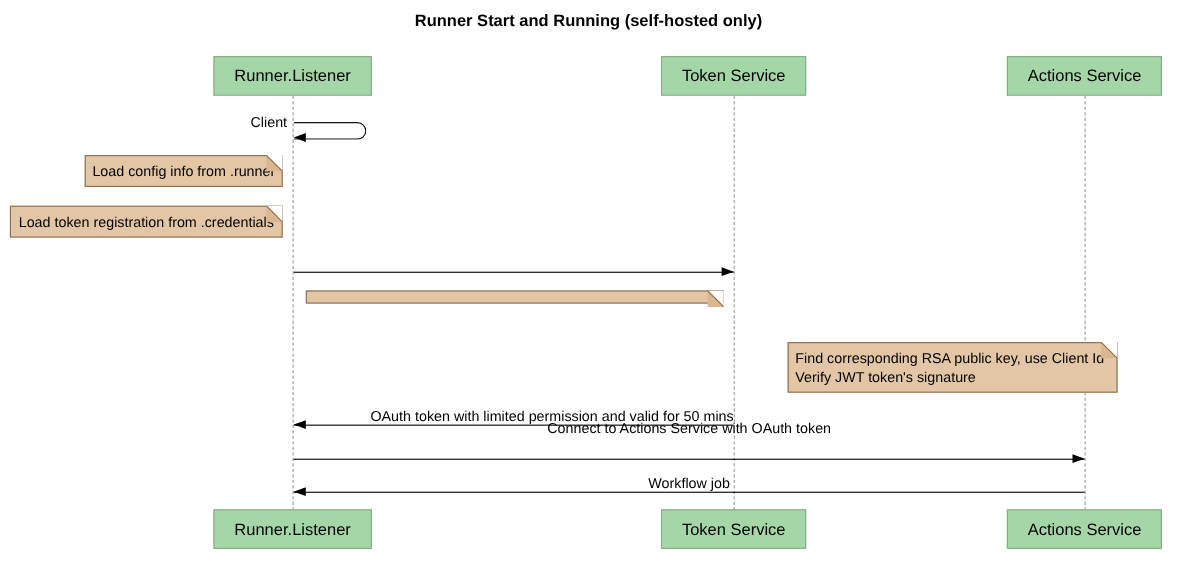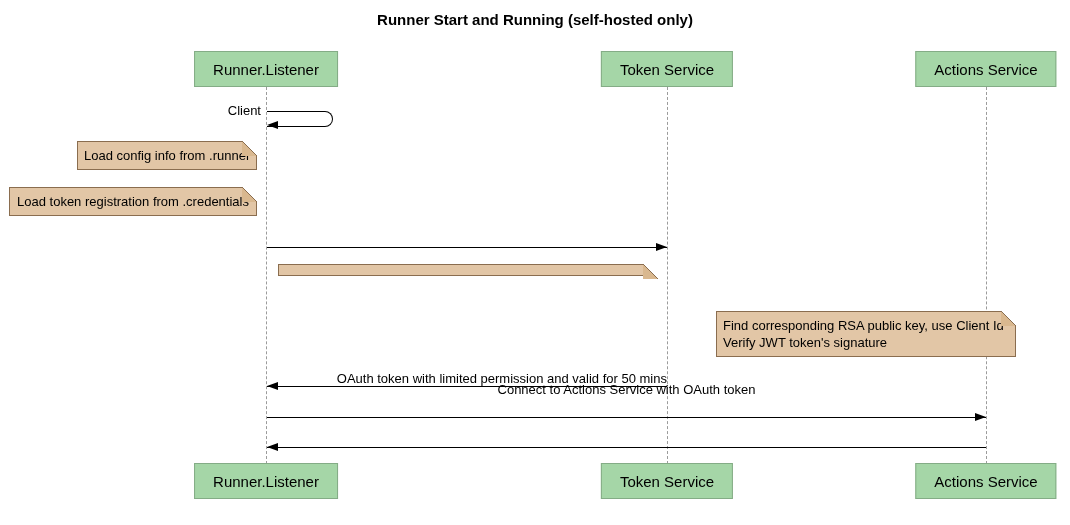--- a/index.html
+++ b/index.html
@@ -127,20 +127,21 @@
   </div>
 
   <div class="msg-label" style="left:267px;top:371px;width:400px;text-align:right;">OAuth token with limited permission and valid for 50 mins</div>
   <div class="msg-line" style="left:267px;top:386px;width:400px;"></div>
   <div class="ah ah-l" style="left:267px;top:382px;"></div>
 
   <div class="msg-label" style="left:267px;top:382px;width:719px;">Connect to Actions Service with OAuth token</div>
   <div class="msg-line" style="left:267px;top:417px;width:719px;"></div>
   <div class="ah ah-r" style="left:975px;top:413px;"></div>
 
+  <div class="msg-label" style="left:267px;top:432px;width:719px;">Workflow job</div>
   <div class="msg-line" style="left:267px;top:447px;width:719px;"></div>
   <div class="ah ah-l" style="left:267px;top:443px;"></div>
 
   <div class="participant p-bottom" style="left:266px;">Runner.Listener</div>
   <div class="participant p-bottom" style="left:667px;">Token Service</div>
   <div class="participant p-bottom" style="left:986px;">Actions Service</div>
 
 </div>
 
 </body></html>

